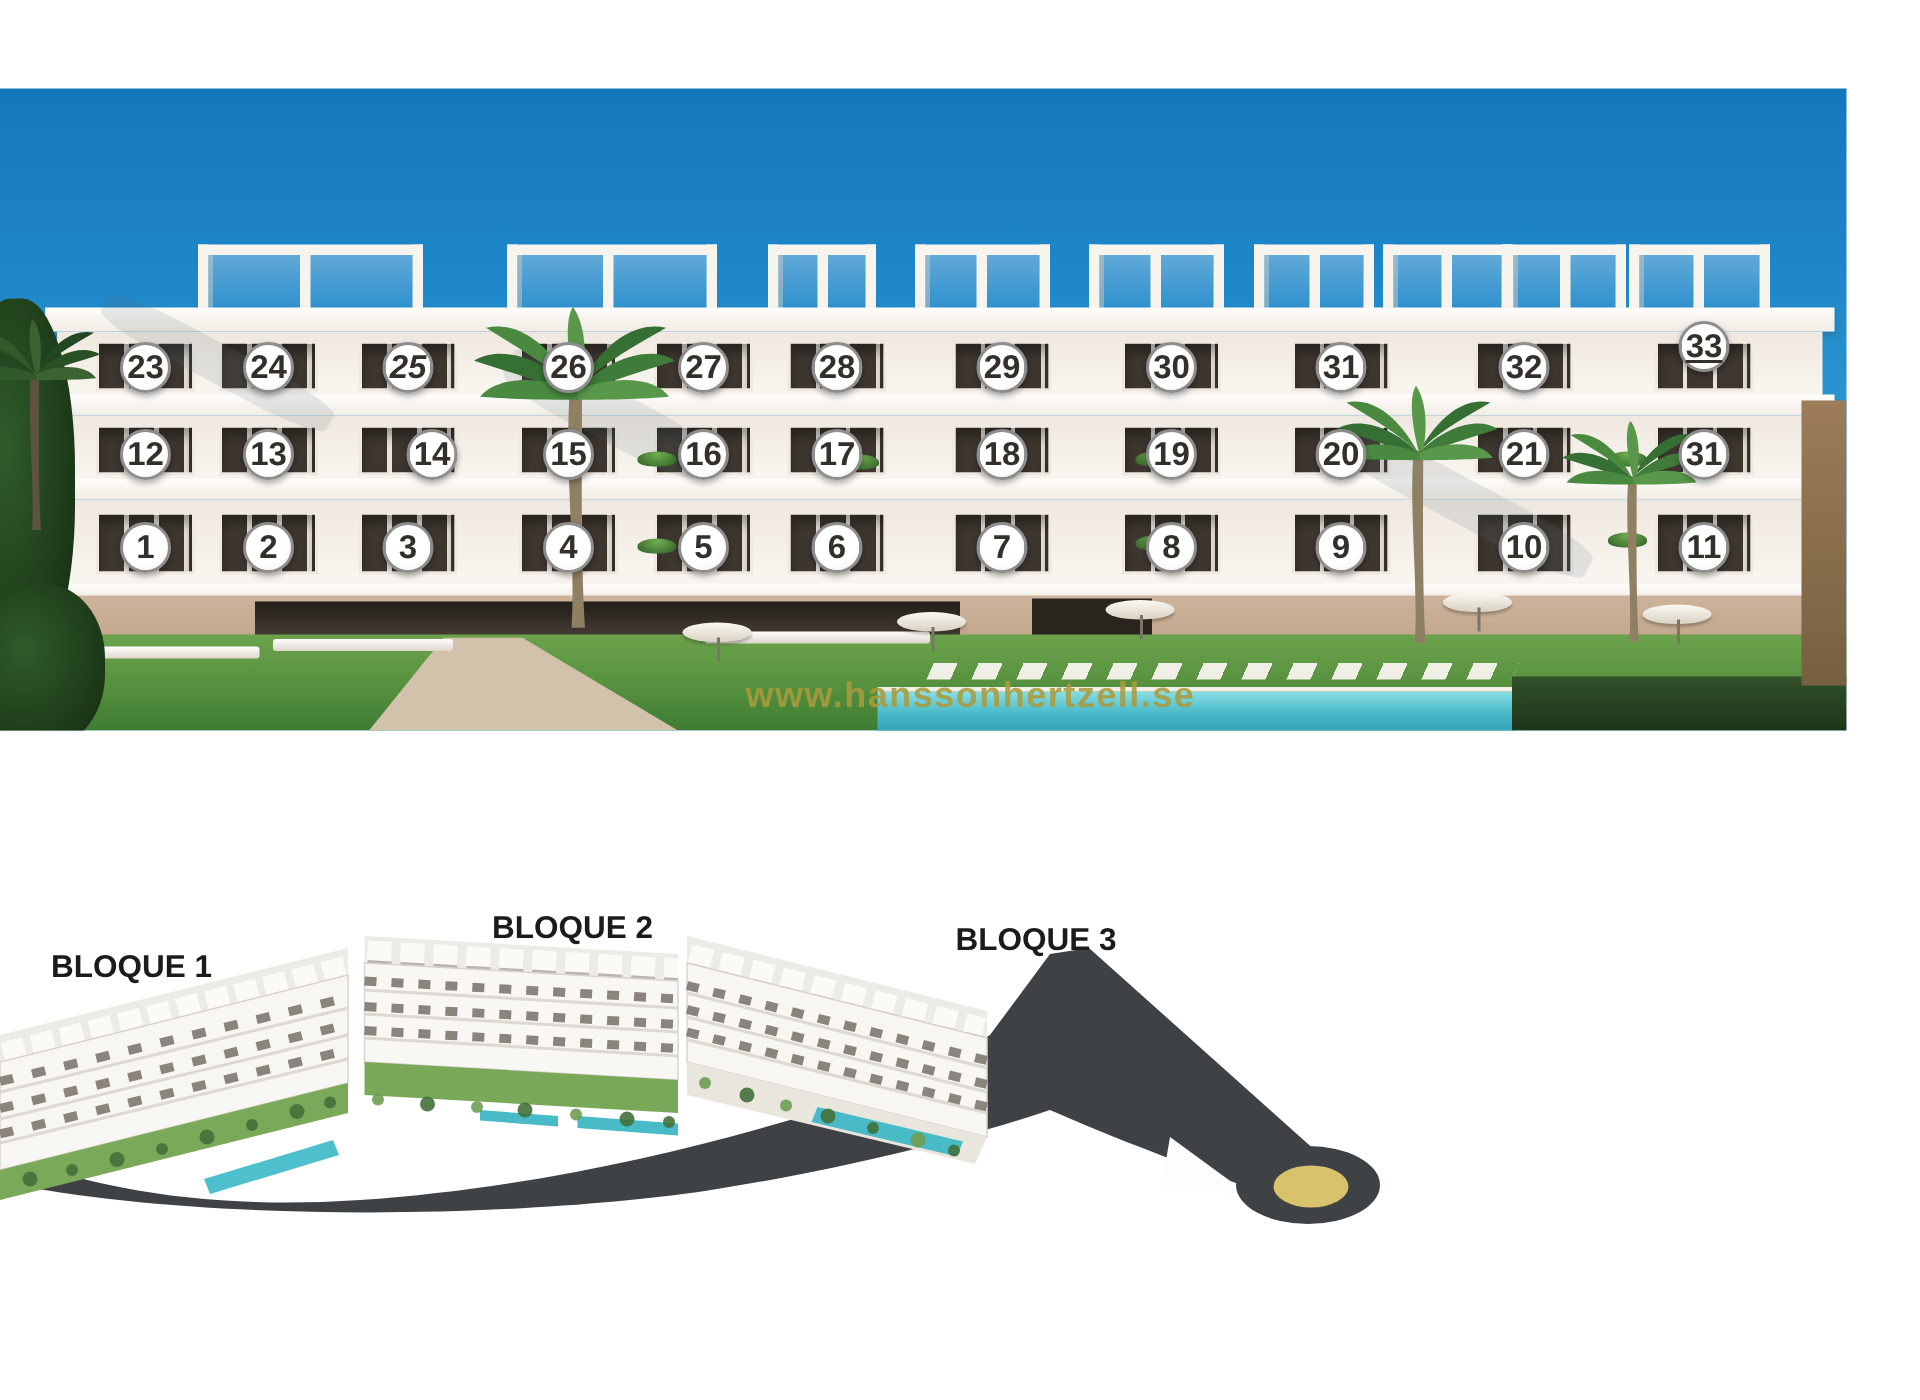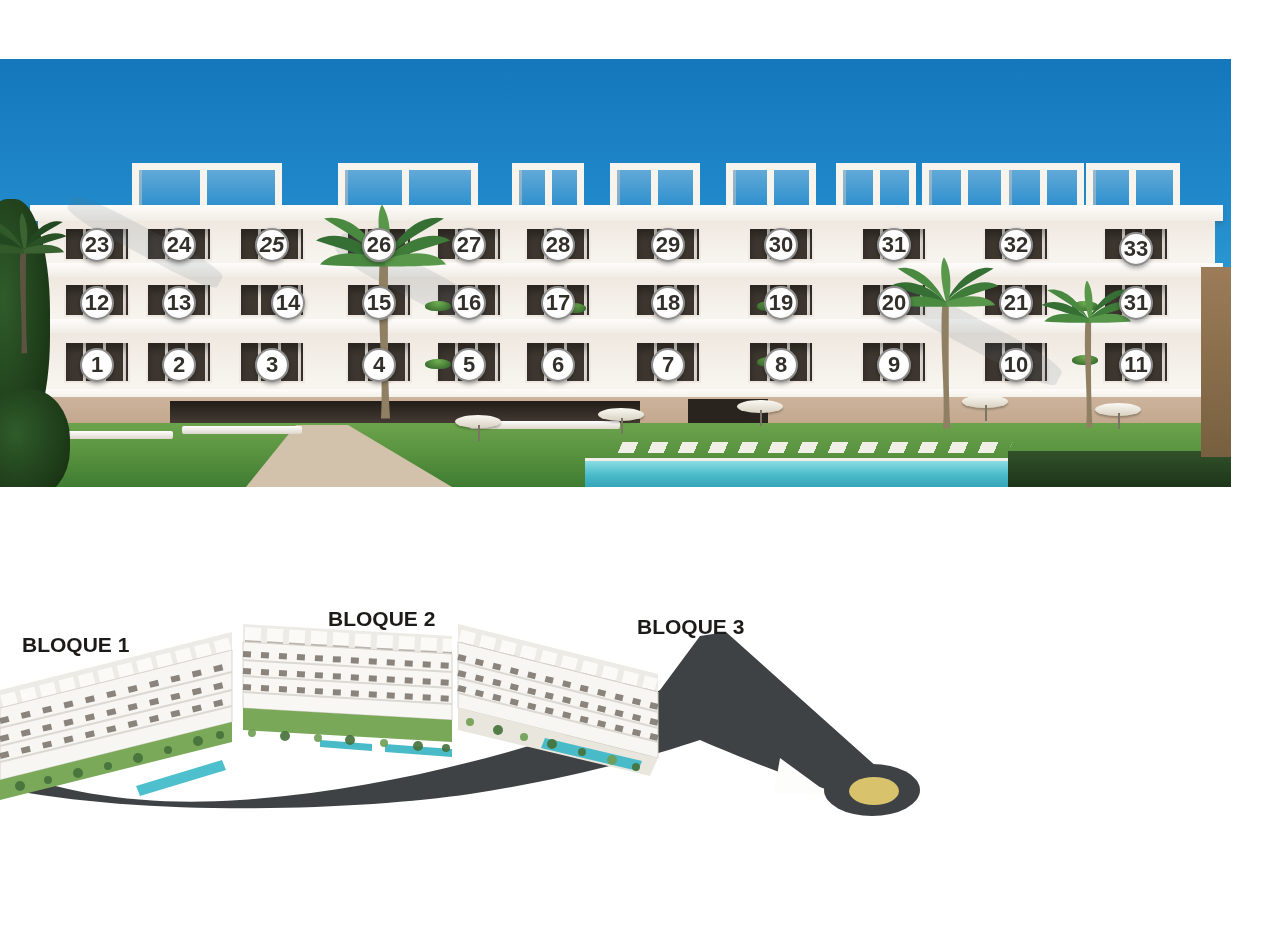--- a/index.html
+++ b/index.html
@@ -176,21 +176,21 @@
         <div class="badge" style="left: 80px; top: 169px;">23</div>
         <div class="badge" style="left: 162px; top: 169px;">24</div>
         <div class="badge" style="left: 255px; top: 169px; font-style: italic;">25</div>
         <div class="badge" style="left: 362px; top: 169px;">26</div>
         <div class="badge" style="left: 452px; top: 169px;">27</div>
         <div class="badge" style="left: 541px; top: 169px;">28</div>
         <div class="badge" style="left: 651px; top: 169px;">29</div>
         <div class="badge" style="left: 764px; top: 169px;">30</div>
         <div class="badge" style="left: 877px; top: 169px;">31</div>
         <div class="badge" style="left: 999px; top: 169px;">32</div>
-        <div class="badge" style="left: 1119px; top: 173px;">33</div>
+        <div class="badge" style="left: 1119px; top: 155px; text-decoration: underline;">33</div>
         <div class="badge" style="left: 80px; top: 227px;">12</div>
         <div class="badge" style="left: 162px; top: 227px;">13</div>
         <div class="badge" style="left: 271px; top: 227px;">14</div>
         <div class="badge" style="left: 362px; top: 227px;">15</div>
         <div class="badge" style="left: 452px; top: 227px;">16</div>
         <div class="badge" style="left: 541px; top: 227px;">17</div>
         <div class="badge" style="left: 651px; top: 227px;">18</div>
         <div class="badge" style="left: 764px; top: 227px;">19</div>
         <div class="badge" style="left: 877px; top: 227px;">20</div>
         <div class="badge" style="left: 999px; top: 227px;">21</div>
@@ -201,20 +201,21 @@
         <div class="badge" style="left: 362px; top: 289px;">4</div>
         <div class="badge" style="left: 452px; top: 289px;">5</div>
         <div class="badge" style="left: 541px; top: 289px;">6</div>
         <div class="badge" style="left: 651px; top: 289px;">7</div>
         <div class="badge" style="left: 764px; top: 289px;">8</div>
         <div class="badge" style="left: 877px; top: 289px;">9</div>
         <div class="badge" style="left: 999px; top: 289px;">10</div>
         <div class="badge" style="left: 1119px; top: 289px;">11</div>
       </div>
 
+    <div class="watermark">www.hanssonhertzell.se</div>
   </section>
 
   <section class="photo-bottom">
 
     <svg class="site-svg" width="925" height="235" viewBox="0 0 925 235">
 
       <path d="M0,178 C 70,206 150,216 240,210 C 340,203 430,184 515,160
                C 575,143 625,122 660,100 L 700,46 L 726,42 L 878,178 L 850,208
                C 800,190 760,176 700,150 C 640,170 560,190 470,204
                C 360,220 150,228 0,198 Z" fill="#3e4245"></path>
@@ -287,21 +288,21 @@
         <circle cx="470" cy="132" r="4" fill="#6f9e53"></circle>
           <circle cx="498" cy="140" r="5"></circle>
         <circle cx="524" cy="147" r="4" fill="#6f9e53"></circle>
           <circle cx="552" cy="154" r="5"></circle>
         <circle cx="582" cy="162" r="4"></circle>
           <circle cx="612" cy="170" r="5" fill="#6f9e53"></circle>
         <circle cx="636" cy="177" r="4"></circle>
       </g>
     </svg>
 
-    <span class="bloque-label" style="left: 22px; top: 43px; text-align: right;">BLOQUE 1</span>
+    <span class="bloque-label" style="left: 34px; top: 43px; text-align: right;">BLOQUE 1</span>
     <span class="bloque-label" style="left: 328px; top: 17px; text-align: center;">BLOQUE 2</span>
     <span class="bloque-label" style="left: 637px; top: 25px;">BLOQUE 3</span>
   </section>
 
   <svg width="0" height="0" style="position:absolute" aria-hidden="true">
     <defs>
       <g id="palmg">
         <path d="M-2,18 C -6,70 2,130 -1,178 L8,178 C 5,130 6,70 6,18 Z" fill="#8f7f63"></path>
         <path d="M2,20 C -22,-4 -50,-10 -66,0 C -42,8 -18,14 2,24 Z" fill="#356f33"></path>
         <path d="M2,20 C 26,-4 54,-10 68,0 C 44,8 20,14 2,24 Z" fill="#3f7c39"></path>

